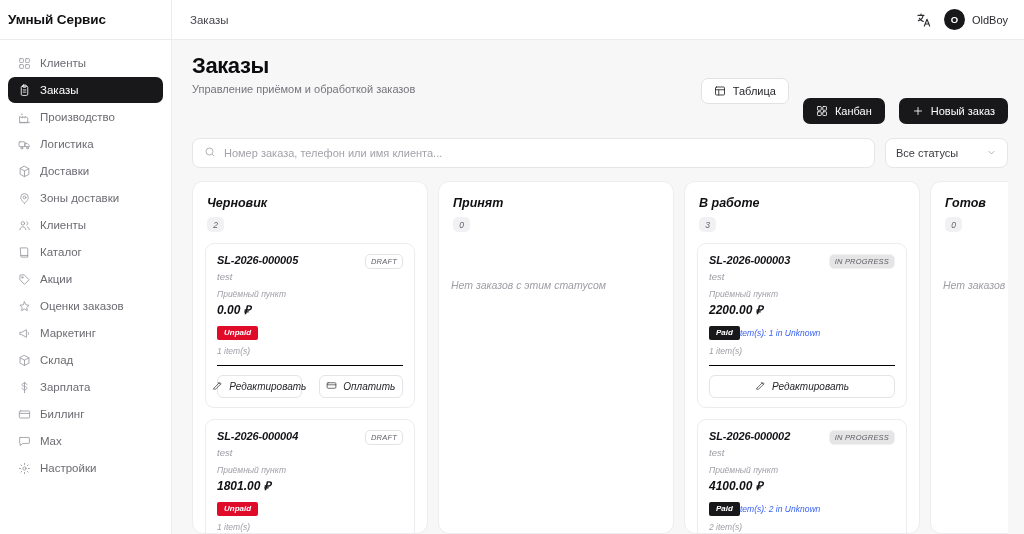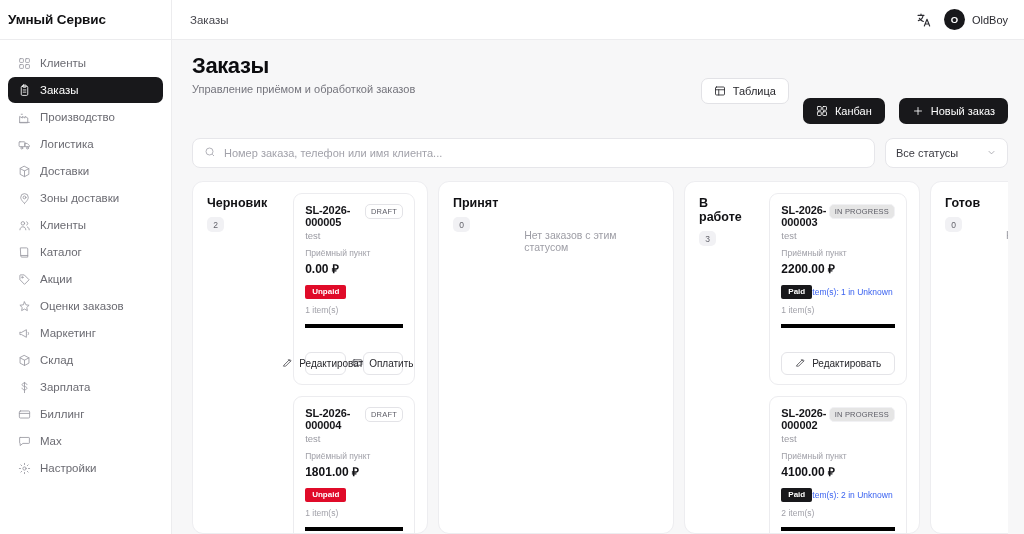--- a/index.html
+++ b/index.html
@@ -125,22 +125,23 @@
     display: flex; gap: 10px;
     flex: 1 1 auto;
     overflow: hidden;
     padding-bottom: 0;
   }
   .column {
     flex: 0 0 236px; width: 236px;
     background: #ffffff;
     border: 1px solid #ededf0;
     border-radius: 11px;
-    display: flex; flex-direction: row;
+    display: flex; flex-direction: column;
     overflow: hidden;
+    font-style: italic;
   }
   .col-head { padding: 14px 14px 0 14px; }
   .col-title { font-size: 12.5px; font-weight: bold; color: #111114; }
   .col-count {
     margin-top: 7px;
     display: inline-flex; align-items: center; justify-content: center;
     min-width: 17px; height: 15px; padding: 0 5px;
     border-radius: 5px; background: #f1f1f4;
     font-size: 8.5px; color: #63636b;
   }
@@ -177,22 +178,22 @@
   }
   .badge.unpaid { background: #e00b29; }
   .badge.paid { background: #18181b; }
   .pay-note {
     font-size: 8.5px; color: #3b63f0;
     position: absolute; left: 22px; top: 3px;
     white-space: nowrap; z-index: 1;
   }
   .card-items { font-size: 8.5px; color: #a0a0a8; margin-top: 6px; }
   .card-actions {
-    margin-top: 9px; padding-top: 24px;
-    border-top: 4px solid #000000;
+    margin-top: 9px; padding-top: 9px;
+    border-top: 1px solid #000000;
     display: flex; gap: 17px;
   }
   .cbtn {
     flex: 1 1 0; min-width: 0;
     height: 23px;
     border: 1px solid #e4e4e8;
     border-radius: 6px;
     background: #ffffff;
     display: flex; align-items: center; justify-content: center; gap: 6px;
     font-size: 10px; color: #27272c;

